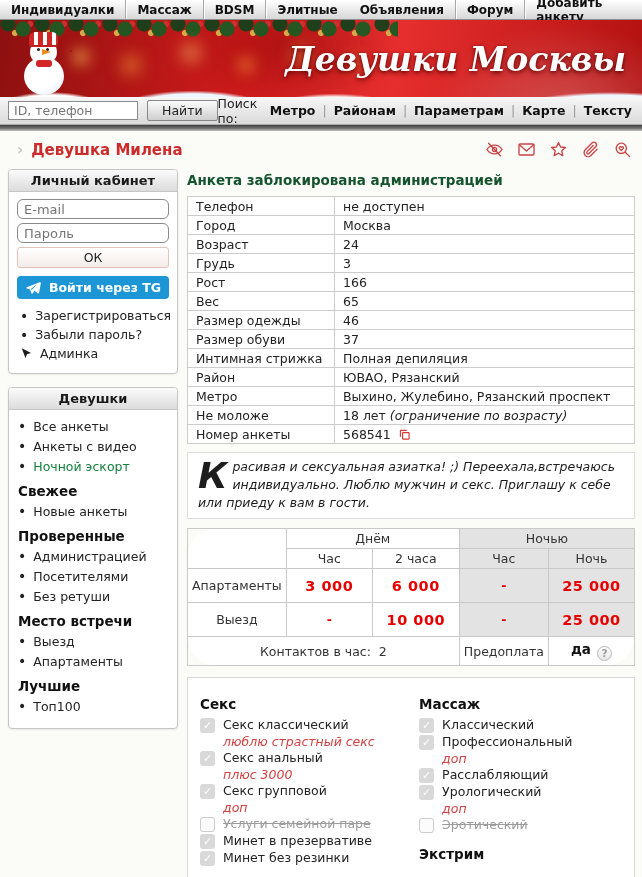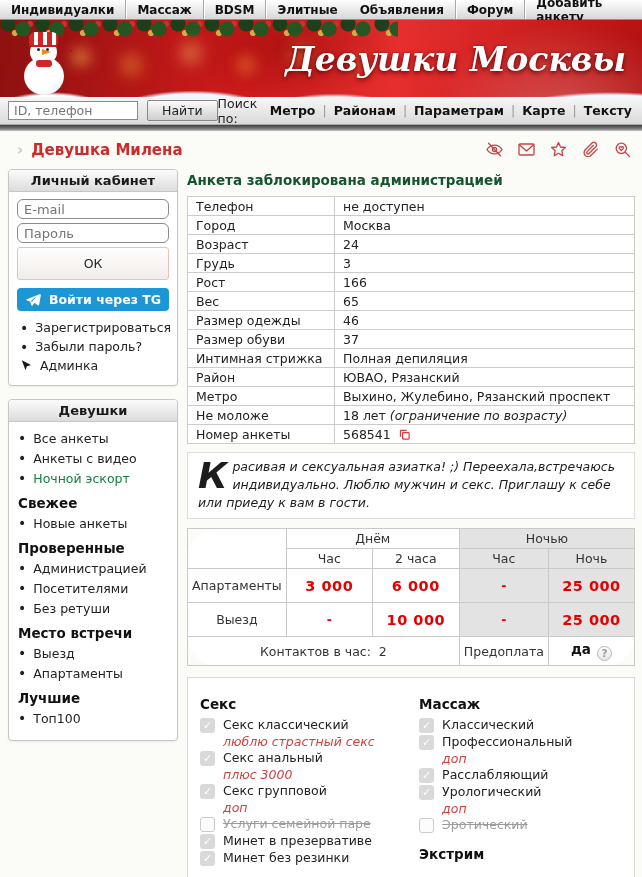--- a/index.html
+++ b/index.html
@@ -79,21 +79,21 @@
 
   
   .content{display:flex;align-items:flex-start;padding:2px 7px 0 8px;gap:9px;}
   .sidebar{flex:0 0 170px;width:170px;display:flex;flex-direction:column;gap:13px;}
   .sbox{background:#fff;border:1px solid #c6c6c6;border-radius:4px;overflow:hidden;box-shadow:0 1px 2px rgba(0,0,0,.07);}
   .sbox-header{height:21px;line-height:21px;text-align:center;font-weight:bold;font-size:13px;color:#1a1a1a;
     background:linear-gradient(#fbfbfb,#dcdcdc);border-bottom:1px solid #c6c6c6;}
   .sbox-body{padding:7px 8px 8px;}
   .field{display:block;width:100%;box-sizing:border-box;height:20px;border:1px solid #8a8a8a;border-radius:6px;
     padding:0 6px;font-size:13px;font-family:inherit;color:#444;margin-bottom:4px;background:#fff;}
-  .ok-btn{display:block;width:100%;height:33px;background:linear-gradient(#ffffff,#f2ece8);
+  .ok-btn{display:block;width:100%;height:21px;background:linear-gradient(#ffffff,#f2ece8);
     border:1px solid #e4c4b8;border-radius:3px;font-size:12.5px;font-family:inherit;color:#222;margin:3px 0 8px;cursor:pointer;}
   .tg-btn{display:flex;align-items:center;justify-content:center;gap:8px;width:100%;height:23px;
     background:#1c96d4;border:none;border-radius:4px;color:#fff;font-weight:bold;font-size:12.5px;
     font-family:inherit;margin-bottom:9px;cursor:pointer;}
   .tg-btn svg{width:16px;height:16px;}
   .acc-links{list-style:none;margin:0;padding:0 0 0 3px;font-size:12.5px;}
   .acc-links li{margin:4px 0;display:flex;align-items:center;gap:7px;}
   .bullet{font-size:14px;line-height:10px;color:#222;}
   .cursor-wrap svg{width:13px;height:13px;display:block;}
   .girls-body{padding:4px 9px 9px;font-size:12.5px;}

